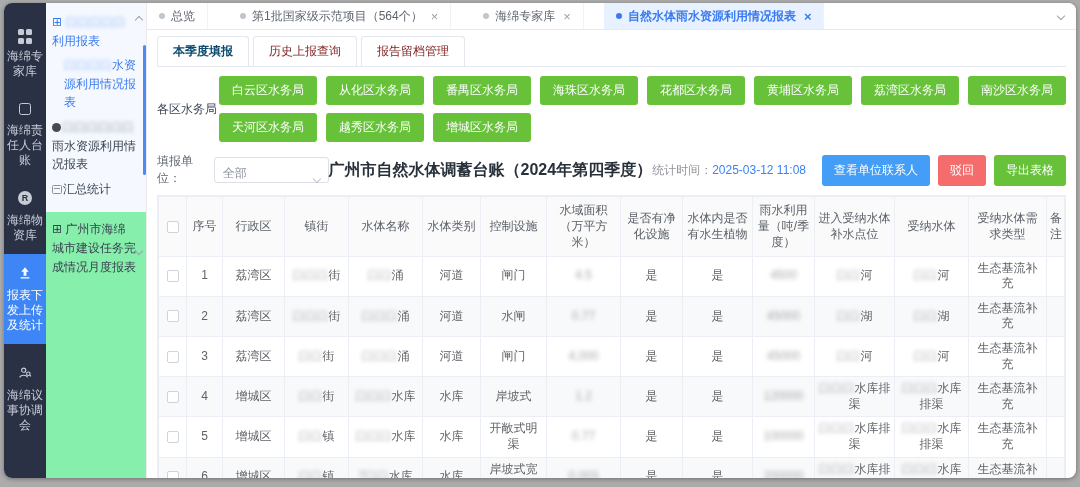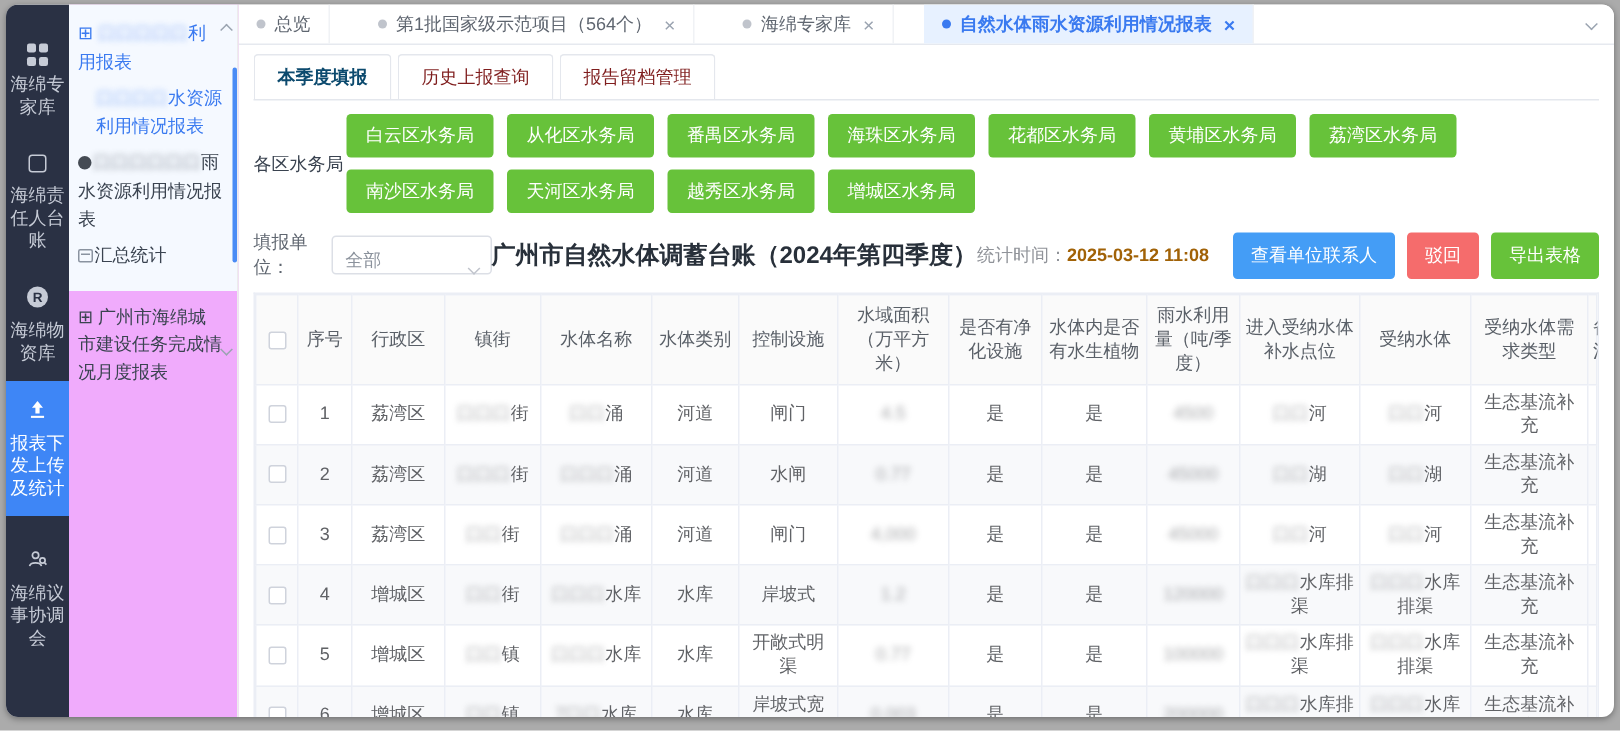--- a/index.html
+++ b/index.html
@@ -14,21 +14,21 @@
   .iconbar .item .lbl { display:block; margin-top:4px; word-break:break-all; }
   .iconbar .item.active { background:#3e86f6; color:#fff; }
   .ic { display:inline-flex; align-items:center; justify-content:center; width:16px; height:16px; }
   .ic-grid { display:inline-grid; grid-template-columns:6px 6px; grid-gap:2px; }
   .ic-grid i { width:6px; height:6px; background:currentColor; border-radius:1.5px; }
   .ic-box { width:12px; height:12px; border:1.6px solid currentColor; border-radius:2.5px; }
   .ic-r { width:14px; height:14px; border-radius:50%; background:currentColor; position:relative; }
   .ic-r b { position:absolute; inset:0; color:#2a3144; font-size:9px; line-height:14px; font-weight:bold; }
 
   
-  .menu { width:113px; background:#f0abfc; border-right:1px solid #ececec; flex:none; font-size:12px; position:relative; }
+  .menu { width:101px; background:#86efac; border-right:1px solid #ececec; flex:none; font-size:12px; position:relative; }
   .menu-top { background:#f5f9ff; padding:10px 4px 8px 6px; }
   .menu-scrollthumb { position:absolute; right:0; top:42px; width:3px; height:130px; background:#4b8bf5; border-radius:2px; }
   .mi { display:block; line-height:1.55; cursor:pointer; margin-bottom:6px; }
   .mi .chev { color:#9aa3b0; float:right; margin-top:4px; }
   .blue { color:#3a7af0; }
   .dark { color:#3a4350; }
   .mi .ind { padding-left:12px; display:block; }
   .rd { filter:blur(2px); opacity:.55; }
   .dotdark { display:inline-block; width:9px; height:9px; border-radius:50%; background:#454b54; vertical-align:-1px; margin-right:1px; filter:blur(.4px); }
   .ic-doc { display:inline-block; width:10px; height:9px; border:1.2px solid #8a93a0; border-radius:1.5px; vertical-align:-1px; margin-right:1px; position:relative; }
@@ -59,21 +59,21 @@
   .bureau-label { font-size:12px; color:#3a4350; width:62px; flex:none; align-self:center; }
   .bureau-btns { display:flex; flex-wrap:wrap; gap:8px 9px; flex:1; }
   .bbtn { background:#67c23a; color:#fff; border:none; border-radius:3px; font-size:12px; padding:6px 13px; cursor:pointer; font-family:inherit; }
 
   .toolbar { display:flex; align-items:center; margin:7px 0 8px 0; flex:none; font-size:12px; }
   .filter-label { color:#5f6670; }
   .select { width:128px; height:26px; border:1px solid #dcdfe6; border-radius:3px; display:flex; align-items:flex-end; padding:0 8px; color:#8b929c; margin-left:4px; cursor:pointer; }
   .select .chev { margin-left:auto; color:#c0c4cc; margin-top:-2px; }
   .page-title { flex:1; text-align:center; font-size:16px; font-weight:bold; color:#28303a; white-space:nowrap; }
   .stat { color:#909399; margin-right:8px; white-space:nowrap; }
-  .stat b { color:#a16207; font-weight:bold; }
+  .stat b { color:#3b82f6; font-weight:normal; }
   .btn { border:none; border-radius:3px; color:#fff; font-size:12px; padding:7px 12px; margin-left:8px; cursor:pointer; white-space:nowrap; font-family:inherit; }
   .btn.blue { background:#449df6; color:#fff; }
   .btn.red { background:#f56c6c; }
   .btn.green { background:#67c23a;text-align:center; }
 
   .tablewrap { flex:1; overflow:hidden; border:1px solid #ebeef5; border-bottom:none; }
   table { width:100%; border-collapse:collapse; table-layout:fixed; font-size:12px; }
   th, td { border:1px solid #ebeef5; text-align:center; vertical-align:middle; word-break:break-all; }
   th { background:#fafafa; color:#5a6068; font-weight:normal; padding:5px 3px; line-height:1.35; }
   td { color:#606266; padding:4px 3px; line-height:1.3; }

